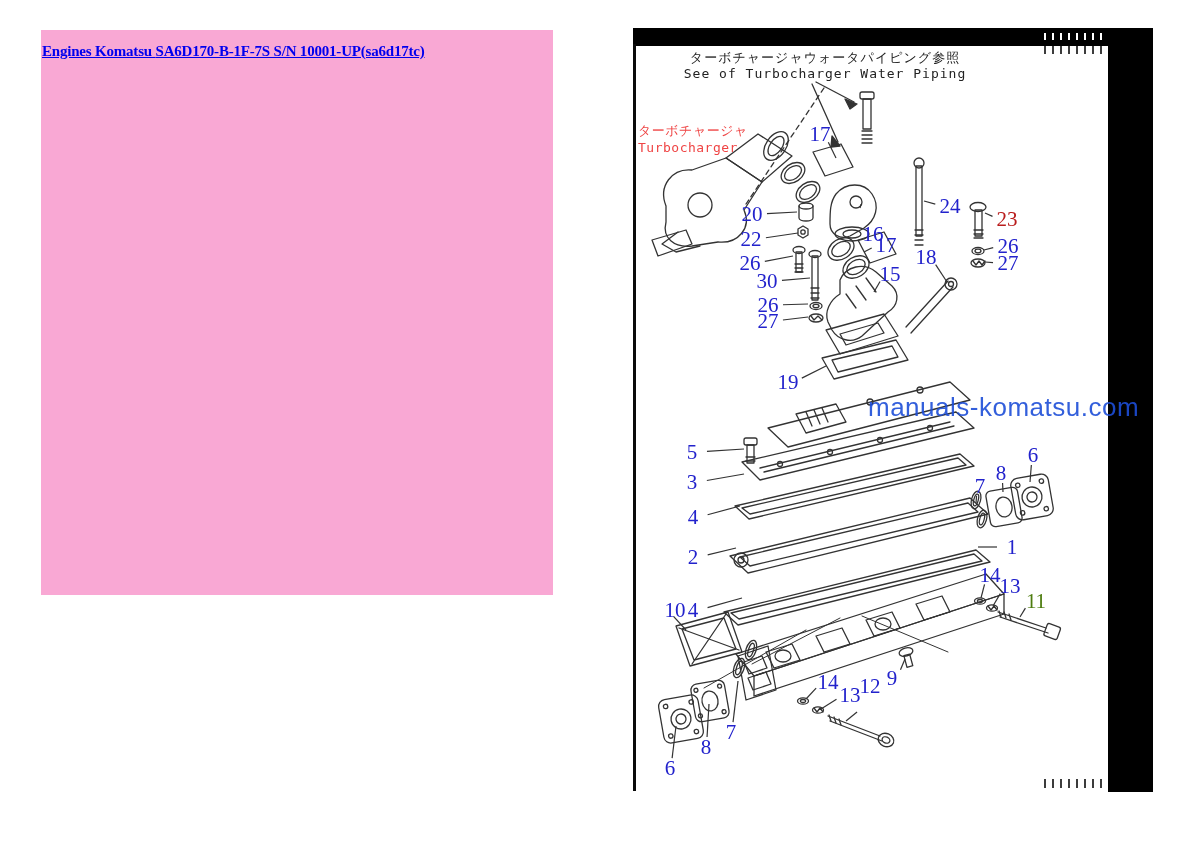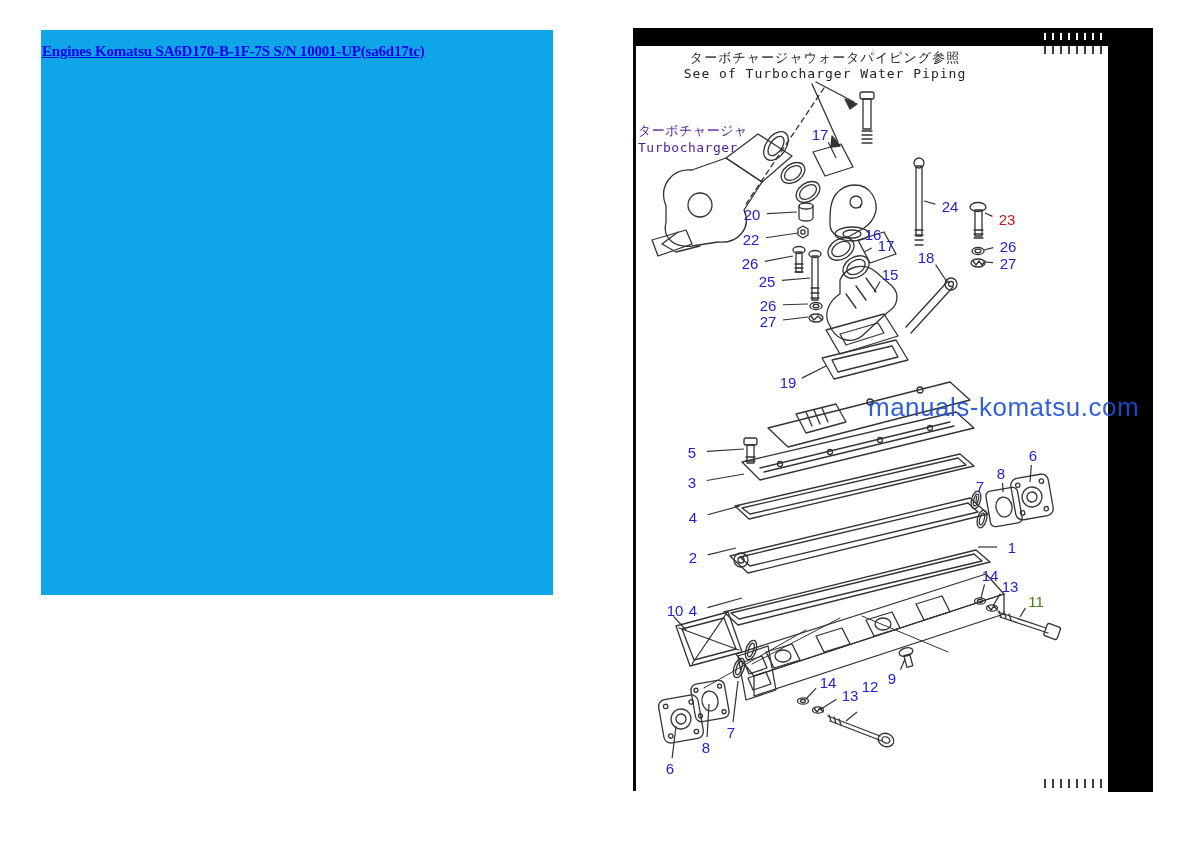--- a/index.html
+++ b/index.html
@@ -1,20 +1,20 @@
 <!DOCTYPE html>
 <html><head>
 <meta charset="utf-8">
 <style>
   html,body{margin:0;padding:0;background:#ffffff;}
   .page{position:relative;width:1190px;height:842px;background:#ffffff;overflow:hidden;
         font-family:"Liberation Sans",sans-serif;}
 
   
-  .left-panel{position:absolute;left:41px;top:30px;width:512px;height:565px;background:#0ea5e9;}
+  .left-panel{position:absolute;left:41px;top:30px;width:512px;height:565px;background:#f9a8d4;}
   .engine-link{position:absolute;left:1px;top:13px;white-space:nowrap;
         font-family:"Liberation Serif",serif;font-size:15px;font-weight:bold;
         color:#0000ee;text-decoration:underline;letter-spacing:-0.2px;cursor:pointer;}
   .engine-link .model{font-weight:bold;}
 
   
   .sheet{position:absolute;left:0;top:0;width:990px;height:842px;}
   .band-top{position:absolute;left:633px;top:28px;width:520px;height:18px;background:#000000;}
   .bar-right{position:absolute;left:1108px;top:28px;width:45px;height:764px;background:#000000;}
   .border-left{position:absolute;left:633px;top:44px;width:3px;height:747px;background:#0a0a0a;}
@@ -25,29 +25,29 @@
   .marks-top{left:1044px;top:46px;height:8px;
      background:repeating-linear-gradient(90deg,#3c3c3c 0 2px,transparent 2px 8px);}
   .marks-bottom{left:1044px;top:779px;height:9px;
      background:repeating-linear-gradient(90deg,#3c3c3c 0 2px,transparent 2px 8px);}
 
   .diagram-title{position:absolute;left:655px;top:50px;width:340px;text-align:center;
      font-family:"DejaVu Sans Mono",monospace;font-size:13px;line-height:16px;
      color:#222222;letter-spacing:1px;white-space:nowrap;}
   .turbo-label{position:absolute;left:638px;top:122px;
      font-family:"DejaVu Sans Mono",monospace;font-size:13px;line-height:17px;
-     color:#4c1d95;letter-spacing:0.5px;white-space:nowrap;}
+     color:#ef4444;letter-spacing:0.5px;white-space:nowrap;}
   .watermark{position:absolute;left:868px;top:392px;
      font-family:"Liberation Sans",sans-serif;font-size:26px;color:#1d4ed8;
      letter-spacing:0.5px;opacity:0.9;white-space:nowrap;}
 
   svg.art,svg.leaders{position:absolute;left:0;top:0;width:1190px;height:842px;pointer-events:none;}
 
   .callout{position:absolute;transform:translate(-50%,-50%);
-     font-family:Liberation Sans, sans-serif;font-size:15px;font-weight:500;
+     font-family:Liberation Serif, serif;font-size:21px;font-weight:500;
      line-height:21px;cursor:pointer;}
 </style>
 </head>
 <body>
 
 <div class="page">
 
   <div class="left-panel">
     <a class="engine-link" style="color: rgb(0, 0, 238);"><span>Engines Komatsu </span><span class="model">SA6D170-B-1F-7S S/N 10001-UP(sa6d17tc)</span></a>
   </div>
@@ -377,21 +377,21 @@
       </svg>
 
     <div class="watermark">manuals-komatsu.com</div>
 
     <div>
         <div class="callout" style="left: 820px; top: 134px; color: rgb(34, 34, 204);">17</div>
         <div class="callout" style="left: 873px; top: 198px; color: rgb(34, 34, 204); margin-top: 36px;">16</div>
         <div class="callout" style="left: 752px; top: 214px; color: rgb(34, 34, 204);">20</div>
         <div class="callout" style="left: 751px; top: 239px; color: rgb(34, 34, 204);">22</div>
         <div class="callout" style="left: 750px; top: 263px; color: rgb(34, 34, 204);">26</div>
-        <div class="callout" style="left: 767px; top: 281px; color: rgb(34, 34, 204);">25</div>
+        <div class="callout" style="left: 767px; top: 281px; color: rgb(34, 34, 204);">30</div>
         <div class="callout" style="left: 768px; top: 305px; color: rgb(34, 34, 204);">26</div>
         <div class="callout" style="left: 768px; top: 321px; color: rgb(34, 34, 204);">27</div>
         <div class="callout" style="left: 886px; top: 245px; color: rgb(34, 34, 204);">17</div>
         <div class="callout" style="left: 890px; top: 274px; color: rgb(34, 34, 204);">15</div>
         <div class="callout" style="left: 926px; top: 257px; color: rgb(34, 34, 204);">18</div>
         <div class="callout" style="left: 950px; top: 206px; color: rgb(34, 34, 204);">24</div>
         <div class="callout" style="left: 1007px; top: 219px; color: #b91c1c;">23</div>
         <div class="callout" style="left: 1008px; top: 246px; color: rgb(34, 34, 204);">26</div>
         <div class="callout" style="left: 1008px; top: 263px; color: rgb(34, 34, 204);">27</div>
         <div class="callout" style="left: 788px; top: 382px; color: rgb(34, 34, 204);">19</div>

